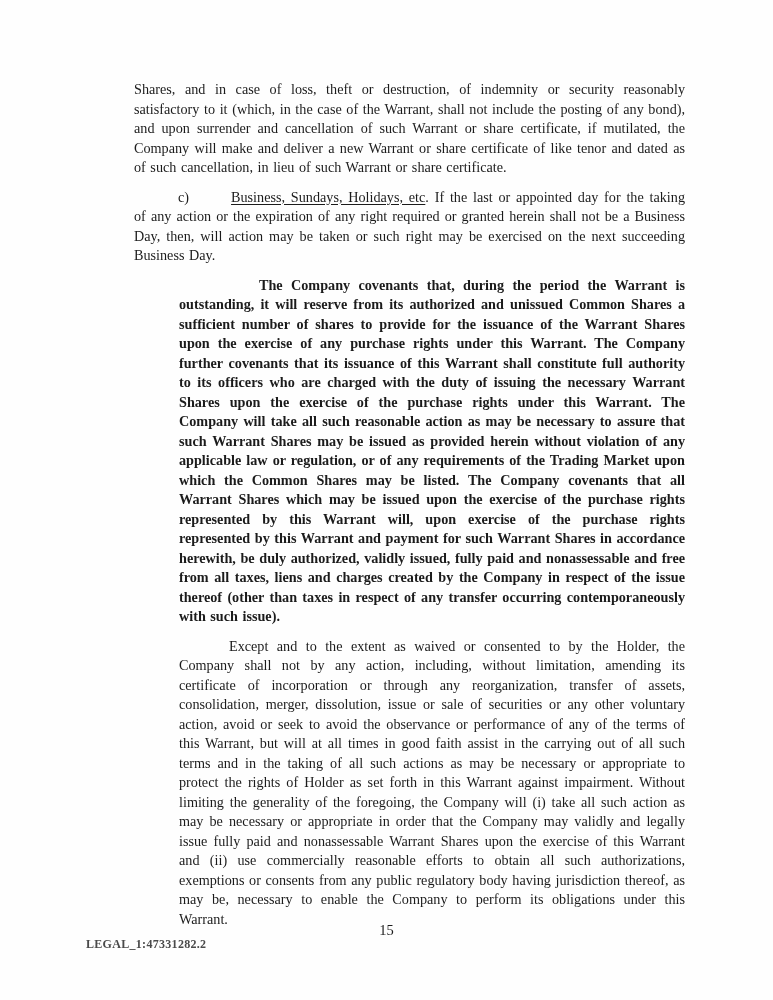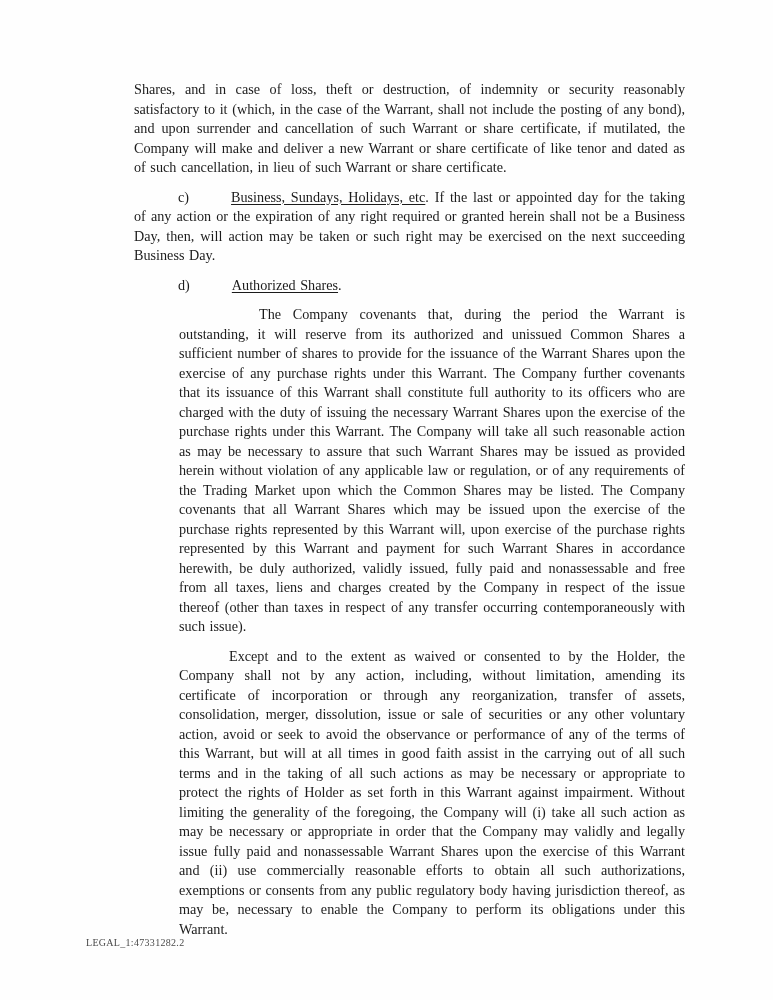--- a/index.html
+++ b/index.html
@@ -38,55 +38,57 @@
   }
   .u {
     text-decoration: underline;
     text-underline-offset: 2px;
   }
   .block {
     margin-left: 45px;
   }
   .ind1 {
     text-indent: 80px;
+    font-weight: bold;
   }
   .ind2 {
     text-indent: 50px;
   }
   .page-number {
     position: absolute;
     top: 922px;
     left: 0;
     width: 100%;
     text-align: center;
     font-size: 14.5px;
     color: #1b1b1b;
   }
   .doc-id {
     position: absolute;
     top: 937px;
     left: 86px;
-    font-size: 10px;
+    font-size: 12px;
     color: #4a4a4a;
     letter-spacing: 0.3px;
+    font-weight: bold;
   }
 </style>
 </head>
 <body>
 
 <div class="page">
   <div class="text-block">
 
     <p class="para">Shares, and in case of loss, theft or destruction, of indemnity or security reasonably satisfactory to it (which, in the case of the Warrant, shall not include the posting of any bond), and upon surrender and cancellation of such Warrant or share certificate, if mutilated, the Company will make and deliver a new Warrant or share certificate of like tenor and dated as of such cancellation, in lieu of such Warrant or share certificate.</p>
 
     <p class="para hang"><span>c)</span><span class="tab"></span><span class="u">Business, Sundays, Holidays, etc</span><span>.  If the last or appointed day for the taking of any action or the expiration of any right required or granted herein shall not be a Business Day, then, will action may be taken or such right may be exercised on the next succeeding Business Day.</span></p>
 
-    <p class="para hang"><span>d)</span><span class="tab"></span><span class="u">Authorized Shares</span><span>.</span></p>
 
     <p class="para block ind1">The Company covenants that, during the period the Warrant is outstanding, it will reserve from its authorized and unissued Common Shares a sufficient number of shares to provide for the issuance of the Warrant Shares upon the exercise of any purchase rights under this Warrant.  The Company further covenants that its issuance of this Warrant shall constitute full authority to its officers who are charged with the duty of issuing the necessary Warrant Shares upon the exercise of the purchase rights under this Warrant.  The Company will take all such reasonable action as may be necessary to assure that such Warrant Shares may be issued as provided herein without violation of any applicable law or regulation, or of any requirements of the Trading Market upon which the Common Shares may be listed.  The Company covenants that all Warrant Shares which may be issued upon the exercise of the purchase rights represented by this Warrant will, upon exercise of the purchase rights represented by this Warrant and payment for such Warrant Shares in accordance herewith, be duly authorized, validly issued, fully paid and nonassessable and free from all taxes, liens and charges created by the Company in respect of the issue thereof (other than taxes in respect of any transfer occurring contemporaneously with such issue).</p>
 
     <p class="para block ind2">Except and to the extent as waived or consented to by the Holder, the Company shall not by any action, including, without limitation, amending its certificate of incorporation or through any reorganization, transfer of assets, consolidation, merger, dissolution, issue or sale of securities or any other voluntary action, avoid or seek to avoid the observance or performance of any of the terms of this Warrant, but will at all times in good faith assist in the carrying out of all such terms and in the taking of all such actions as may be necessary or appropriate to protect the rights of Holder as set forth in this Warrant against impairment.  Without limiting the generality of the foregoing, the Company will (i) take all such action as may be necessary or appropriate in order that the Company may validly and legally issue fully paid and nonassessable Warrant Shares upon the exercise of this Warrant and (ii) use commercially reasonable efforts to obtain all such authorizations, exemptions or consents from any public regulatory body having jurisdiction thereof, as may be, necessary to enable the Company to perform its obligations under this Warrant.</p>
 
   </div>
 
+  <div class="page-number">15</div>
 
   <div class="doc-id">LEGAL_1:47331282.2</div>
 </div>
 
 </body></html>

